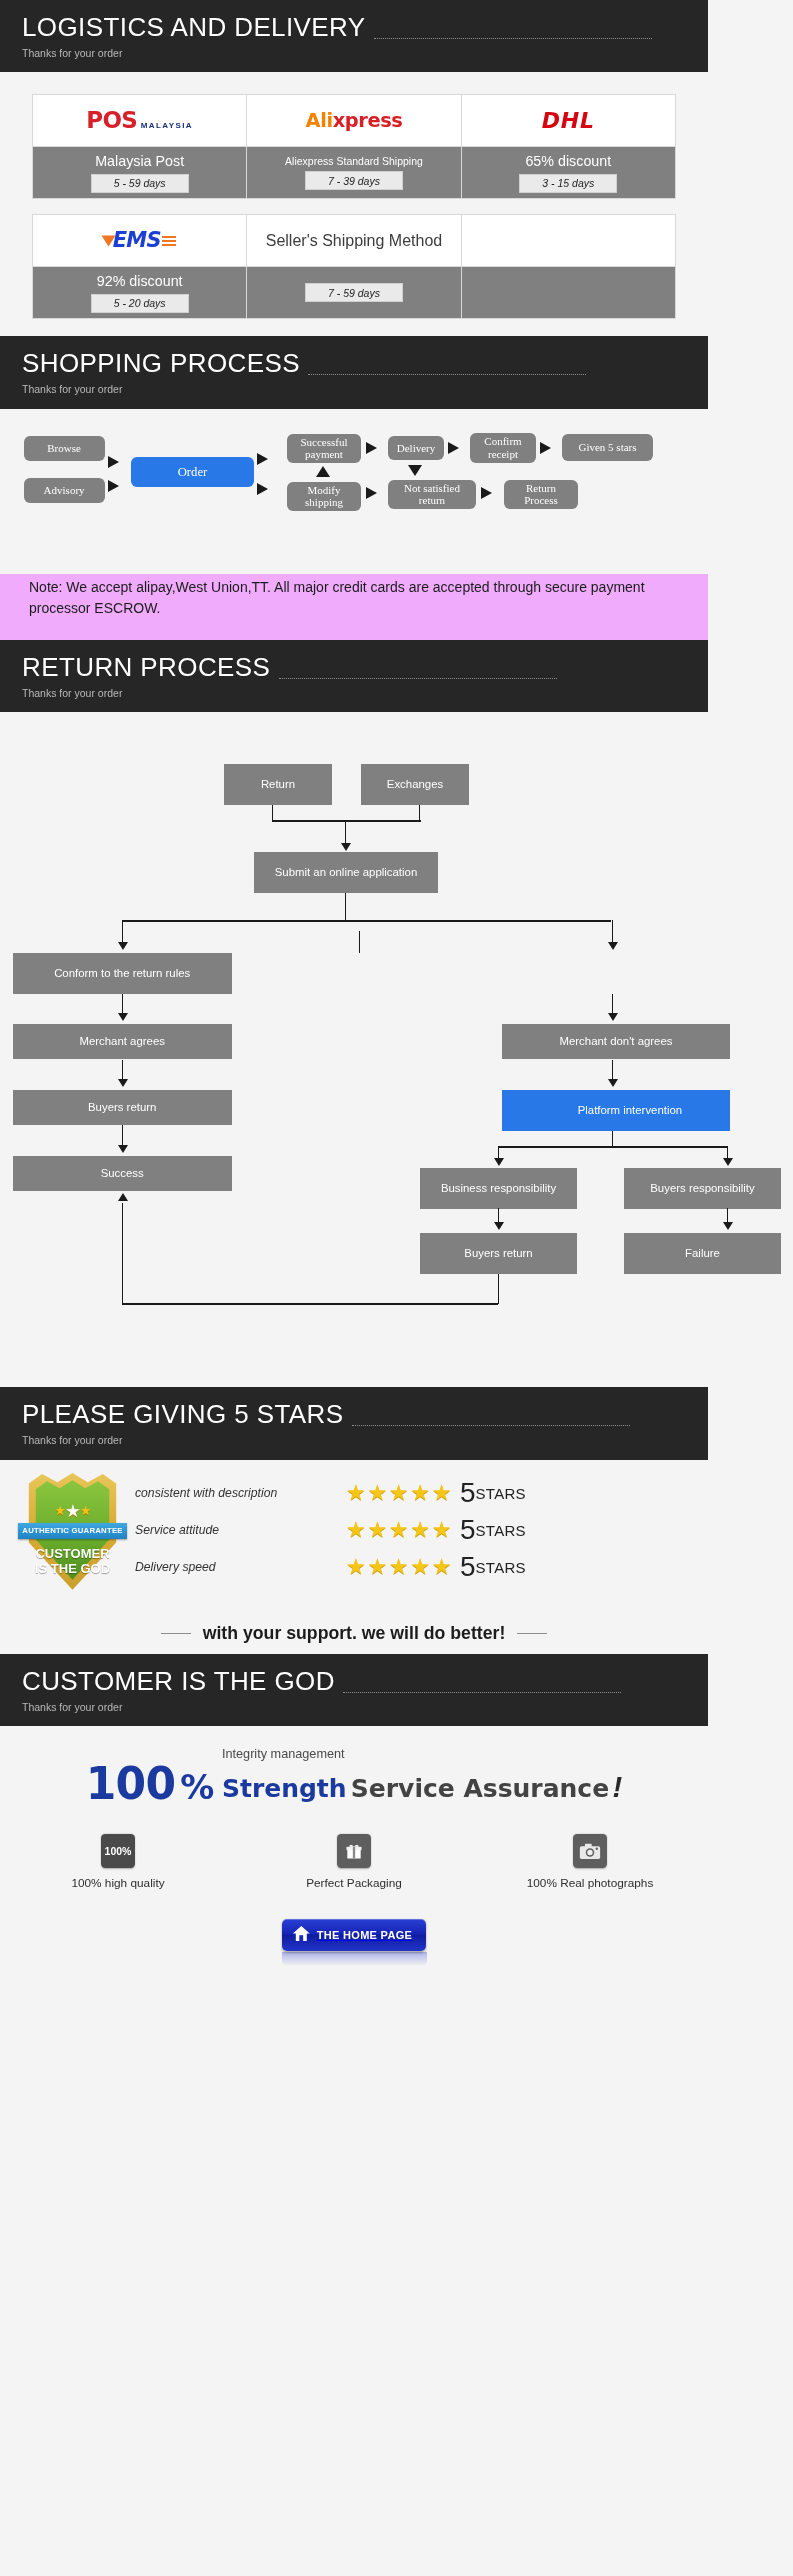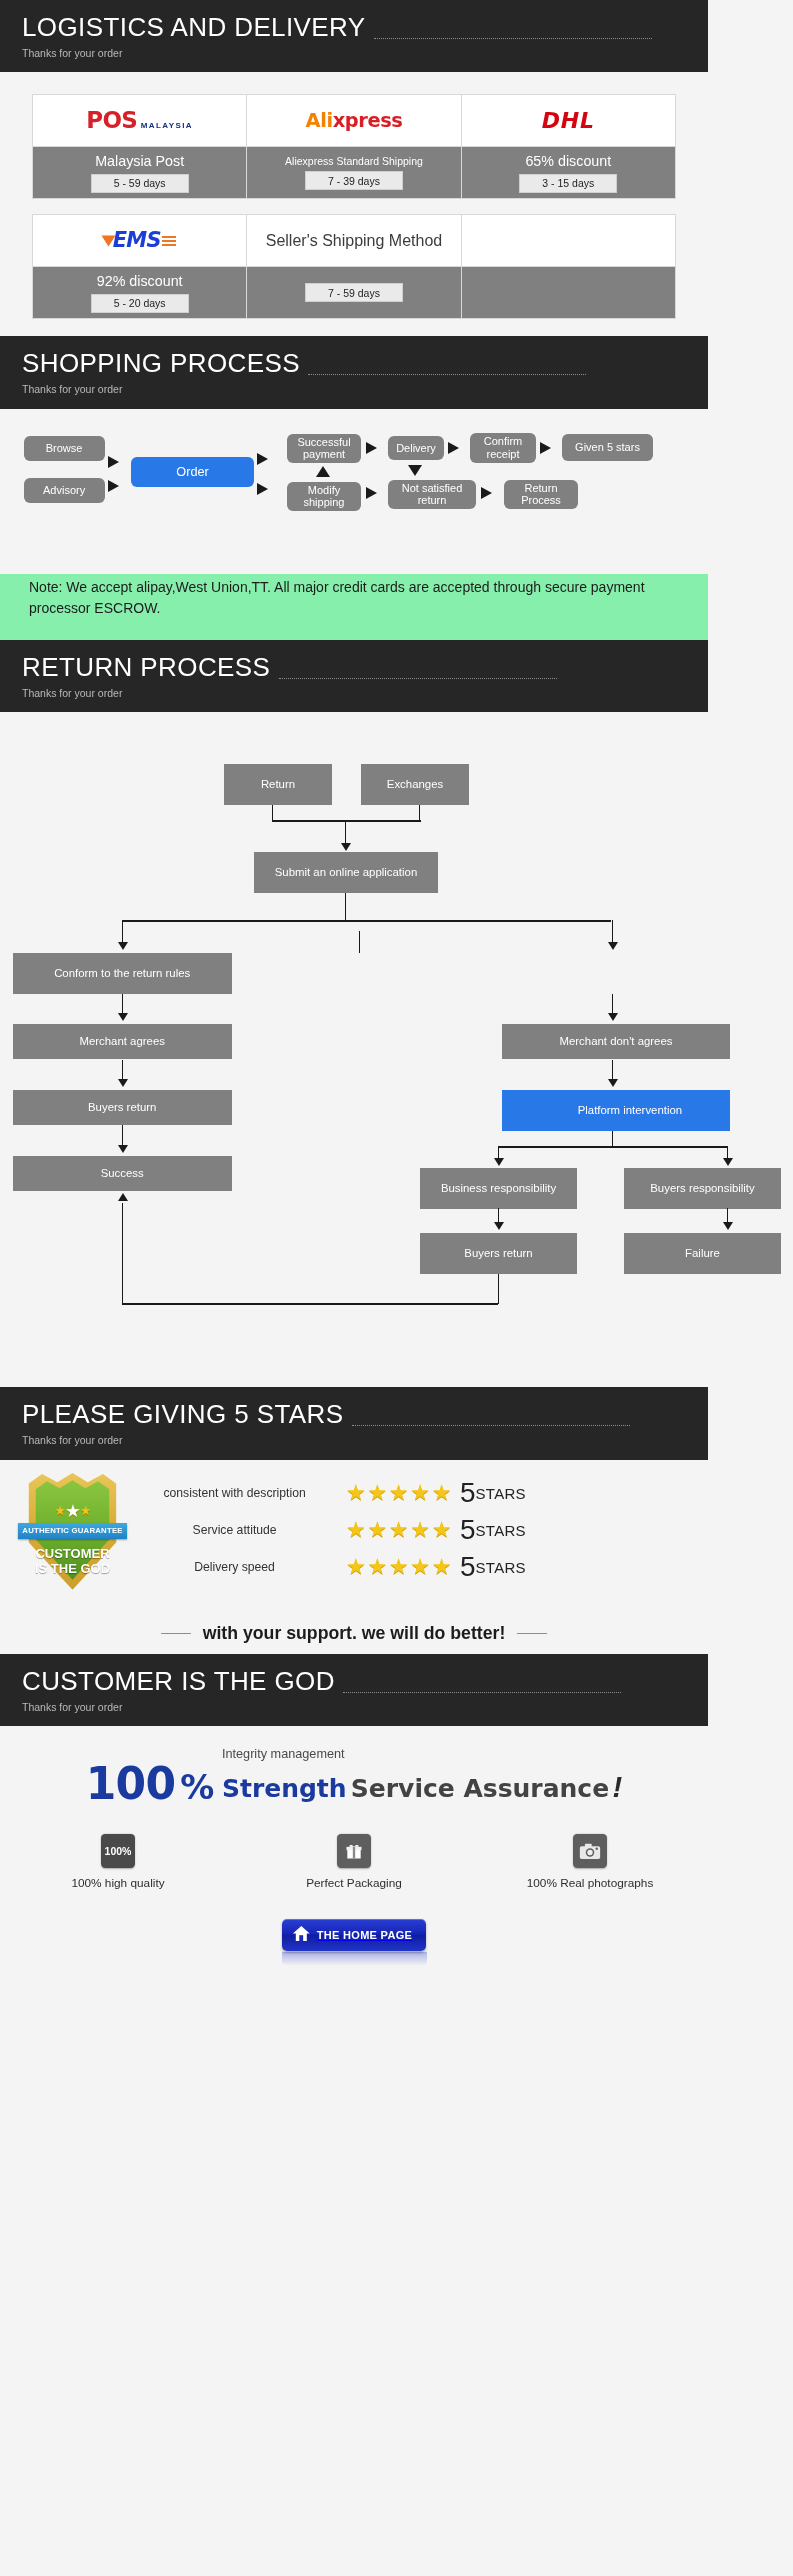--- a/index.html
+++ b/index.html
@@ -1,21 +1,21 @@
 <!DOCTYPE html>
 <html style="font-size:13.5px"><head>
 <meta charset="utf-8">
 <style>
   * { box-sizing: border-box; margin: 0; padding: 0; }
   html, body {
     width: 793px;
     background: #f4f4f4;
     font-family: "Liberation Sans", sans-serif;
   }
-  .page { width: 708px; position: relative; background: #86efac; }
+  .page { width: 708px; position: relative; background: #f0abfc; }
 
   
   .banner {
     background: #262626;
     padding: 11.8px 22px 13.5px 22px;
     position: relative;
   }
   .banner-title {
     color: #ffffff;
     font-size: 26px;
@@ -72,20 +72,21 @@
   }
   .carrier-name.small { font-size: 10.5px; }
   .days-chip {
     display: inline-block;
     background: #eaeaea;
     color: #1d1d1d;
     font-size: 10.5px;
     padding: 2.5px 18.6px;
     border: 0.8px solid #d0d0d0;
     min-width: 98px;
+    font-style: italic;
   }
   .seller-method {
     font-size: 16px;
     color: #3c3c3c;
     line-height: 1.15;
     text-align: center;
   }
 
   
   .pos-logo { display: inline-block; text-align: center; line-height: 1; }
@@ -120,21 +121,21 @@
   }
   .ems-text {
     color: #1b3fd4; font-size: 21px; font-weight: bold; font-style: italic;
     letter-spacing: -0.8px; font-family: "DejaVu Sans", sans-serif;
   }
   .ems-bars { display: inline-block; margin-left: 1.7px; }
   .ems-bars i { display: block; width: 13.5px; height: 2.5px; background: #ef7622; margin: 1.7px 0; }
 
   
   .shop-flow { background: #f4f4f4; padding: 32px 0 5px 0; position: relative;
-               height: 165px; }
+               height: 165px; font-family: Liberation Serif, serif; }
   .node {
     position: absolute;
     background: #808080;
     color: #ffffff;
     border-radius: 5.9px;
     font-size: 11px;
     line-height: 1.14;
     display: flex;
     align-items: center;
     justify-content: center;
@@ -231,22 +232,23 @@
   }
   .shield-txt {
     position: absolute; left: 0; right: 0; top: 74px;
     text-align: center; color: #ffffff; font-size: 13px;
     font-weight: bold; line-height: 1.2;
     text-shadow: 0 0.8px 0.8px rgba(0,0,0,.35);
   }
   .rate-rows { position: absolute; left: 135px; top: 15px; right: 17px; }
   .rate-row { display: flex; align-items: center; height: 37px; }
   .rate-label {
-    width: 211px; text-align: center; font-size: 12.2px; color: #333333;
+    width: 211px; text-align: left; font-size: 12.2px; color: #333333;
     padding-right: 11.8px;
+    font-style: italic;
   }
   .rate-stars { font-size: 22px; color: #f5c518; letter-spacing: 1.7px; line-height: 1;
     text-shadow: 0 0.8px 0 #c79b05; }
   .rate-num { font-size: 28px; color: #222222; margin-left: 6.8px; line-height: 1;
     font-family: "Liberation Sans", sans-serif; }
   .rate-unit { font-size: 15px; color: #222222; letter-spacing: 0.3px; }
   .support-line {
     position: absolute; left: 0; right: 0; bottom: 10px;
     text-align: center;
   }

